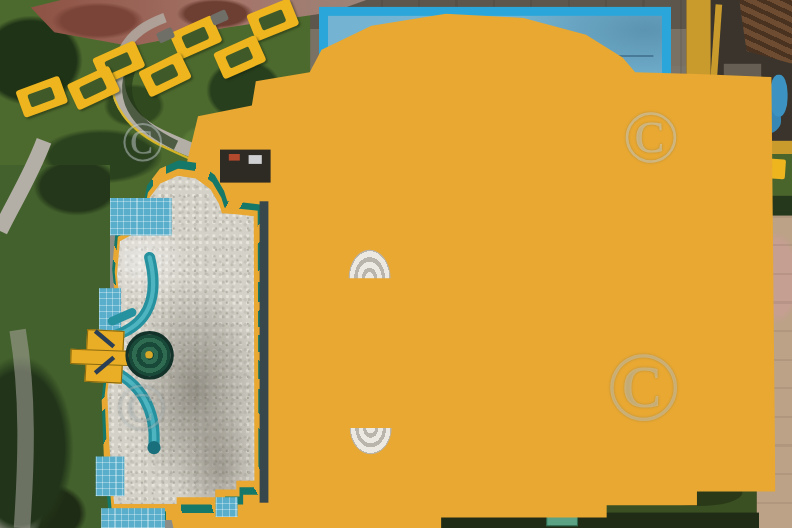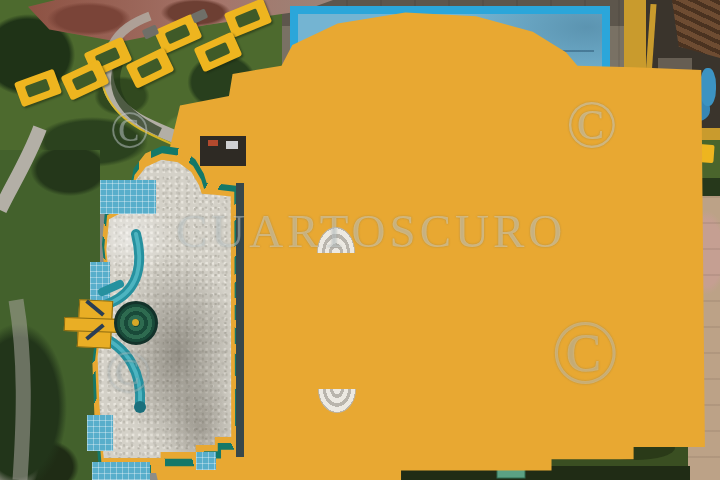--- a/index.html
+++ b/index.html
@@ -338,19 +338,18 @@
     <circle cx="90" cy="207" r="6" fill="#1a6f7c"></circle>
     <path d="M52,92 L70,84" stroke="#26919f" stroke-width="8" stroke-linecap="round"></path>
   </svg>
   <div class="tower"></div>
   <div class="tower-arm"></div>
   <div class="tower-slat" style="left:84px;top:306px;width:22px;height:4px;transform:rotate(40deg)"></div>
   <div class="tower-slat" style="left:84px;top:330px;width:22px;height:4px;transform:rotate(-40deg)"></div>
   <div class="spiral"></div>
   <div class="spiral-hub"></div>
 
-  <div class="wm wm-text">CUARTOSCURO</div>
   <div class="wm wm-c wm-c1">©</div>
   <div class="wm wm-c wm-c2">©</div>
   <div class="wm wm-c wm-c3">©</div>
   <div class="wm wm-c wm-c4">©</div>
 
 </div>
 
 </body></html>

